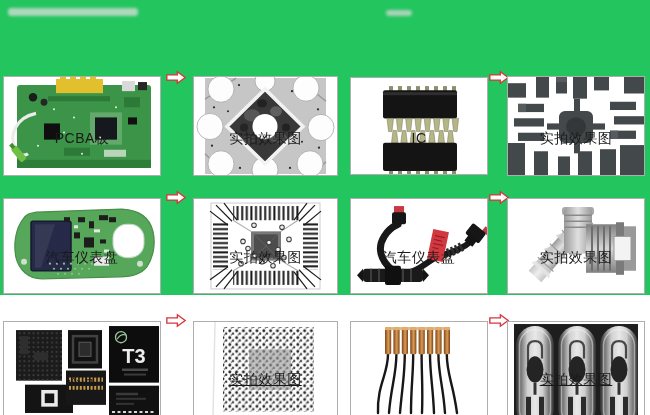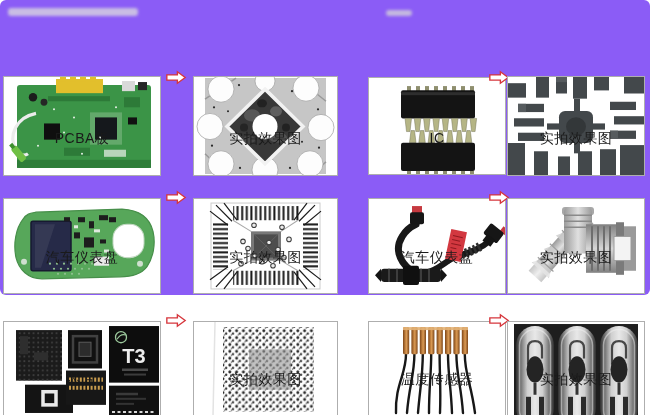--- a/index.html
+++ b/index.html
@@ -1,27 +1,27 @@
 <!DOCTYPE html>
 <html><head>
 <meta charset="utf-8">
 <style>
   html,body{margin:0;padding:0;background:#fff;}
   body{width:650px;height:415px;overflow:hidden;font-family:"Liberation Sans","DejaVu Sans",sans-serif;}
-  .canvas{position:relative;width:650px;height:295px;background:#8b5cf6;border-radius:6px;}
+  .canvas{position:relative;width:650px;height:295px;background:#22c55e;}
   .cell{position:absolute;background:#fff;border:1px solid #aeaeae;box-sizing:border-box;overflow:hidden;margin-top:48px;}
   .cell svg{display:block;width:100%;height:100%;}
   .caption{position:absolute;text-align:center;font-size:14px;color:#1a1a1a;line-height:17px;letter-spacing:.5px;}
   .arrow{position:absolute;width:22px;height:15px;}
   .arrow svg{display:block;width:100%;height:100%;}
   .smudge{position:absolute;filter:blur(1.5px);opacity:.75;border-radius:3px;}
   
-  .c1{left:3px;width:158px;} .c2{left:193px;width:145px;} .c3{left:368px;width:138px;} .c4{left:507px;width:138px;}
+  .c1{left:3px;width:158px;} .c2{left:193px;width:145px;} .c3{left:350px;width:138px;} .c4{left:507px;width:138px;}
   .r1{top:28px;height:100px;} .r2{top:150px;height:96px;} .r3{top:273px;height:96px;}
-  .cap-r1{top:130px;} .cap-r2{top:249px;text-align:center;} .cap-r3{top:371px;}
+  .cap-r1{top:130px;} .cap-r2{top:249px;text-align:center;} .cap-r3{top:371px;text-decoration:underline;}
   .ar1{top:70px;} .ar2{top:190px;} .ar3{top:313px;}
   .ax1{left:165px;} .ax2{left:488px;}
 </style>
 </head>
 <body>
 
 <div class="canvas">
 
   <div class="smudge" style="left:8px;top:8px;width:130px;height:8px;background:#dedede;"></div>
   <div class="smudge" style="left:386px;top:10px;width:26px;height:6px;background:#d8d8d8;"></div>
@@ -516,16 +516,15 @@
         <ellipse cx="111" cy="47" rx="8.5" ry="13" fill="#242424"></ellipse>
         <line x1="111" y1="60" x2="111" y2="72" stroke="#333" stroke-width="3"></line>
         <rect x="102" y="74" width="5" height="18" fill="#2b2b2b"></rect>
           <rect x="115" y="74" width="5" height="18" fill="#2b2b2b"></rect>
       </g>
     </svg>
   </div>
 
   <div class="caption c1 cap-r3">芯片</div>
   <div class="caption c2 cap-r3">实拍效果图</div>
-  <div class="caption c3 cap-r3">温度传感器</div>
   <div class="caption c4 cap-r3">实拍效果图</div>
 
 </div>
 
 </body></html>

